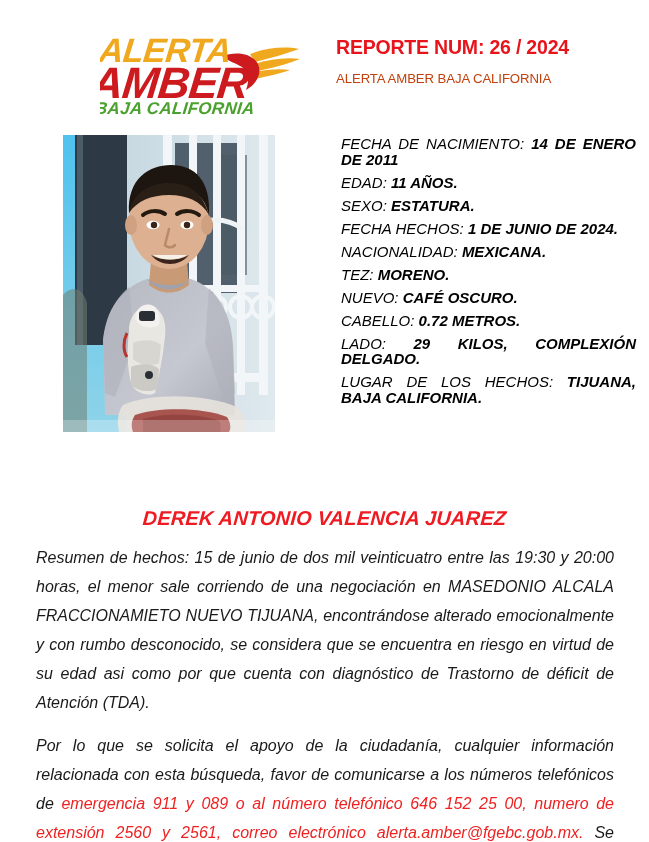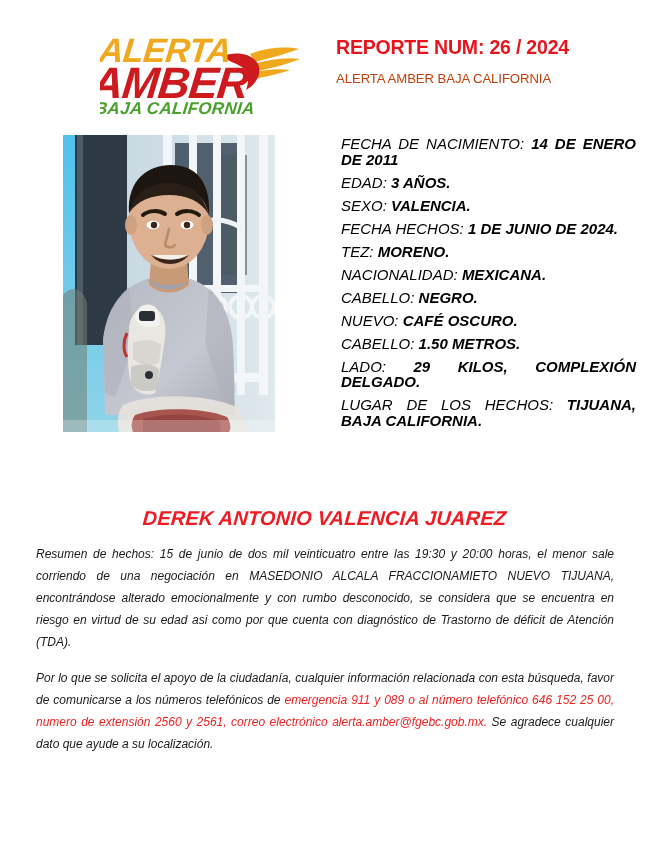--- a/index.html
+++ b/index.html
@@ -97,22 +97,22 @@
   }
 
   
   #body-text {
     position: absolute;
     left: 36px; top: 543px;
     width: 578px;
   }
   .para {
     font-style: italic;
-    font-size: 12px;
-    line-height: 22px;
+    font-size: 16px;
+    line-height: 29px;
     text-align: justify;
     text-align-last: left;
     color: #1a1a1a;
     margin: 0 0 14px 0;
   }
   .red { color: #ee2222; }
 </style>
 </head>
 <body>
 
@@ -245,49 +245,45 @@
     <div id="report-sub">ALERTA AMBER BAJA CALIFORNIA</div>
   </div>
 
   <div id="details">
     <div class="detail-row">
       <span class="lbl">FECHA DE NACIMIENTO:</span>
       <span class="val">14 DE ENERO DE 2011</span>
     </div>
     <div class="detail-row">
       <span class="lbl">EDAD:</span>
-      <span class="val">3 AÑOS.</span>
+      <span class="val">11 AÑOS.</span>
     </div>
     <div class="detail-row">
       <span class="lbl">SEXO:</span>
-      <span class="val">VALENCIA.</span>
+      <span class="val">ESTATURA.</span>
     </div>
     <div class="detail-row">
       <span class="lbl">FECHA HECHOS:</span>
       <span class="val">1 DE JUNIO DE 2024.</span>
     </div>
     <div class="detail-row">
+      <span class="lbl">NACIONALIDAD:</span>
+      <span class="val">MEXICANA.</span>
+    </div>
+    <div class="detail-row">
       <span class="lbl">TEZ:</span>
       <span class="val">MORENO.</span>
     </div>
     <div class="detail-row">
-      <span class="lbl">NACIONALIDAD:</span>
-      <span class="val">MEXICANA.</span>
-    </div>
-    <div class="detail-row">
-      <span class="lbl">CABELLO:</span>
-      <span class="val">NEGRO.</span>
-    </div>
-    <div class="detail-row">
       <span class="lbl">NUEVO:</span>
       <span class="val">CAFÉ OSCURO.</span>
     </div>
     <div class="detail-row">
       <span class="lbl">CABELLO:</span>
-      <span class="val">1.50 METROS.</span>
+      <span class="val">0.72 METROS.</span>
     </div>
     <div class="detail-row">
       <span class="lbl">LADO:</span>
       <span class="val">29 KILOS, COMPLEXIÓN DELGADO.</span>
     </div>
     <div class="detail-row">
       <span class="lbl">LUGAR DE LOS HECHOS:</span>
       <span class="val">TIJUANA, BAJA CALIFORNIA.</span>
     </div>
   </div>

